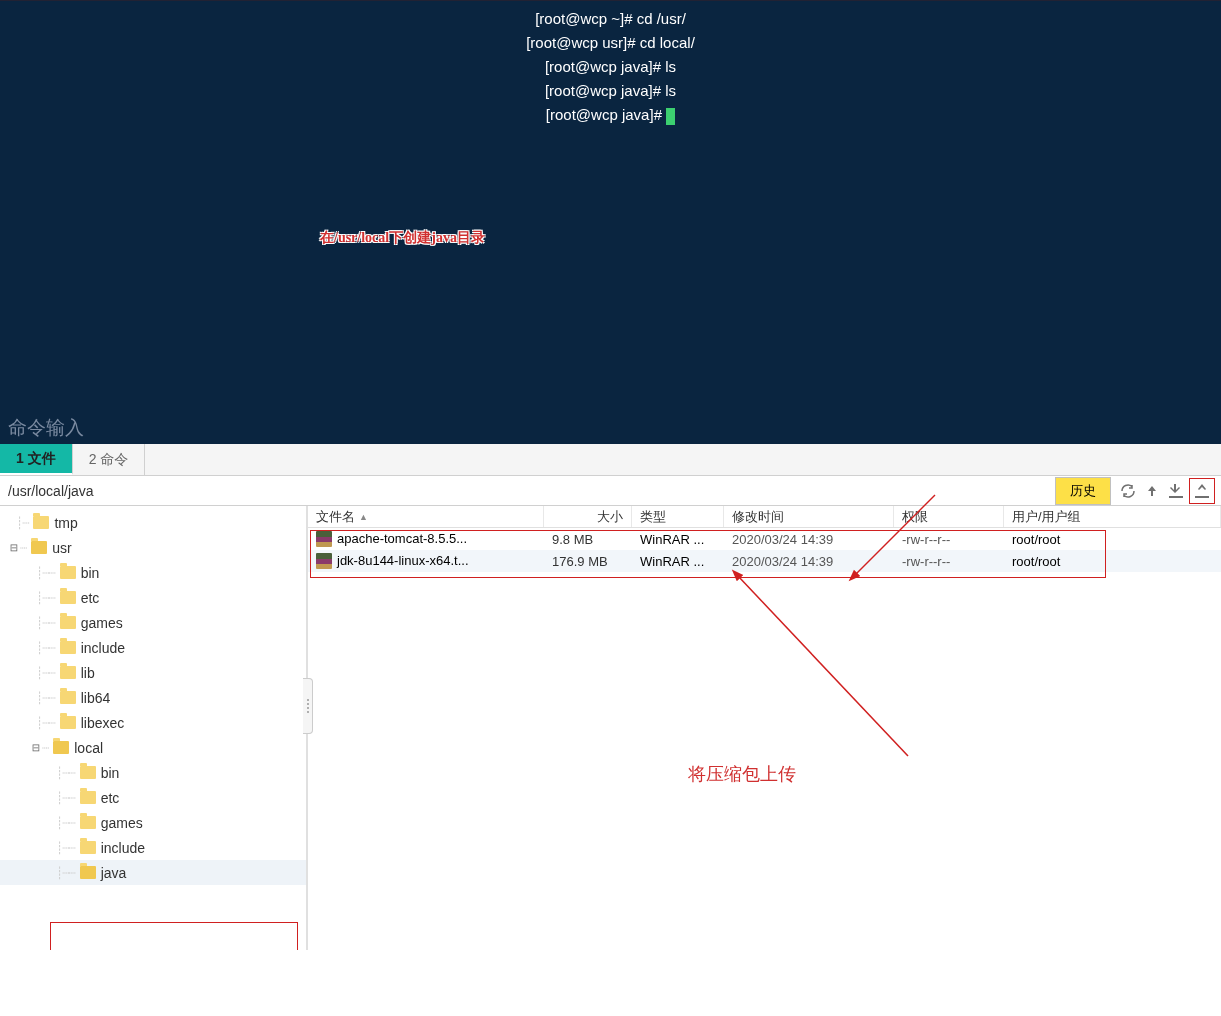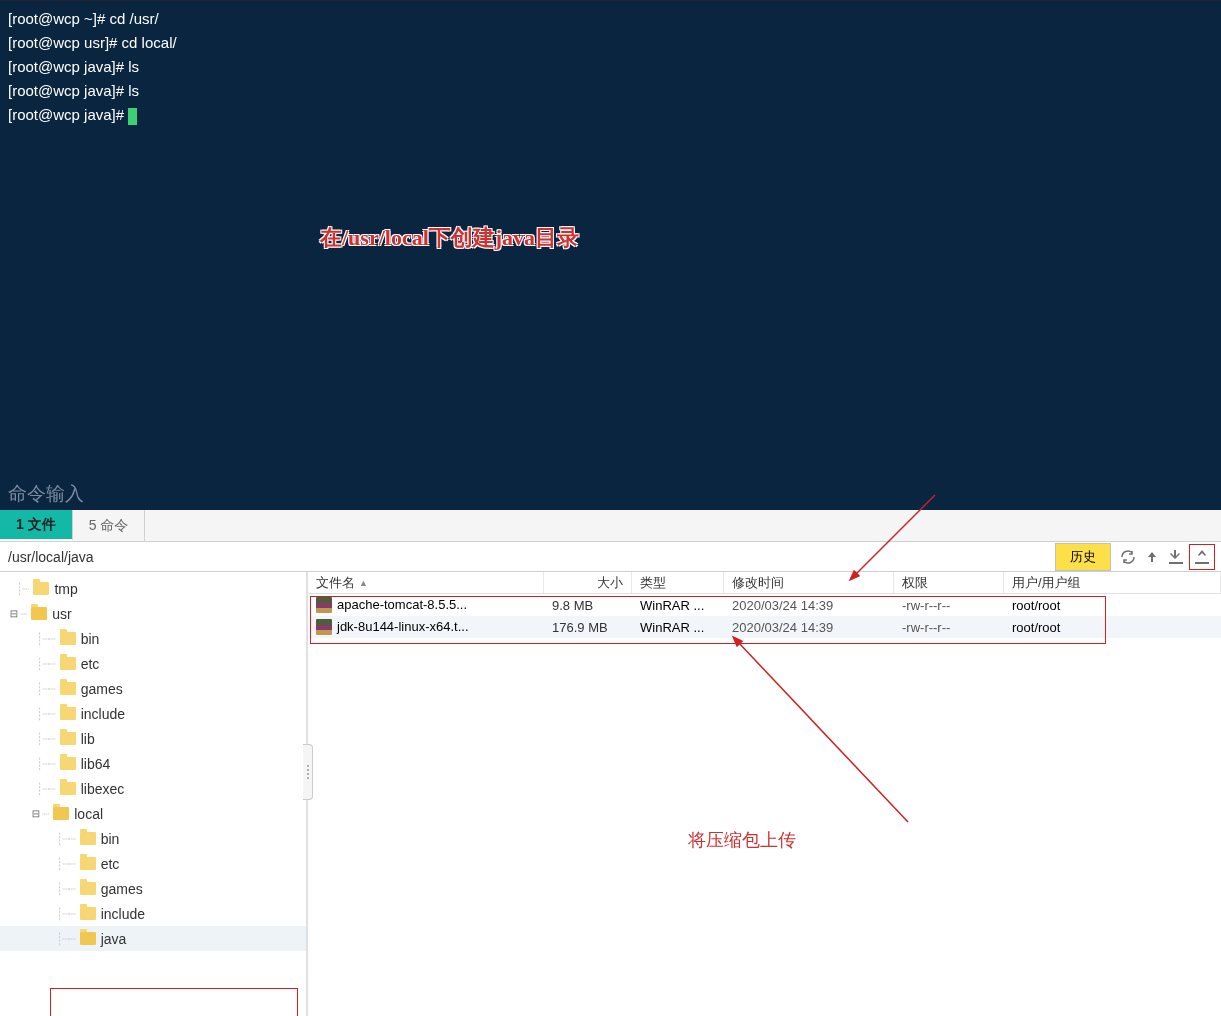--- a/index.html
+++ b/index.html
@@ -4,34 +4,35 @@
 <style>
 * { margin: 0; padding: 0; box-sizing: border-box; font-family: "Microsoft YaHei", Arial, sans-serif; }
 body { background: #fff; width: 1221px; height: 1016px; overflow: hidden; position: relative; }
 
 .terminal {
   background: #0a2540;
   color: #fff;
   font-family: Consolas, "Courier New", monospace;
   font-size: 15px;
   padding: 6px 8px;
-  height: 510px;
+  height: 444px;
   position: relative;
   border-top: 1px solid #223;
   line-height: 24px;
+  text-align: center;
 }
 .terminal-line { white-space: pre; }
 .ls-output { color: #b02020; font-weight: bold; }
 .cursor {
   display: inline-block; width: 9px; height: 17px;
   background: #3cd070; vertical-align: middle;
 }
 .annotation1 {
   position: absolute; top: 225px; left: 320px;
-  color: #d03030; font-weight: bold; font-size: 22px;
+  color: #d03030; font-weight: bold; font-size: 14px;
   text-shadow: 1px 1px 0 #fff, -1px -1px 0 #fff, 1px -1px 0 #fff, -1px 1px 0 #fff;
   font-family: SimSun, "Microsoft YaHei", serif;
 }
 .cmd-input-label {
   position: absolute; bottom: 4px; left: 8px;
   color: #7a8aa0; font-size: 19px;
 }
 
 .tabs-row {
   display: flex; background: #f5f5f5; border-bottom: 1px solid #d0d0d0;
@@ -156,21 +157,21 @@
   <div class="terminal-line">[root@wcp usr]# cd local/</div>
   <div class="terminal-line">[root@wcp java]# ls</div>
   <div class="terminal-line">[root@wcp java]# ls</div>
   <div class="terminal-line"><span>[root@wcp java]# </span><span class="cursor"></span></div>
   <div class="annotation1">在/usr/local下创建java目录</div>
   <div class="cmd-input-label">命令输入</div>
 </div>
 
 <div class="tabs-row">
   <div class="tab active">1 文件</div>
-  <div class="tab">5 命令</div>
+  <div class="tab">2 命令</div>
 </div>
 
 <div class="path-row">
   <input class="path-input" value="/usr/local/java" style="">
   <button class="history-btn">历史</button>
   <div class="toolbar-icons">
     <div class="tb-icon">
       <svg width="16" height="16" viewBox="0 0 16 16" fill="none" stroke="currentColor" stroke-width="1.5">
           <path d="M2 8a6 6 0 0 1 10-4.5M14 8a6 6 0 0 1-10 4.5M12 2v3h-3M4 14v-3h3"></path>
         </svg>

